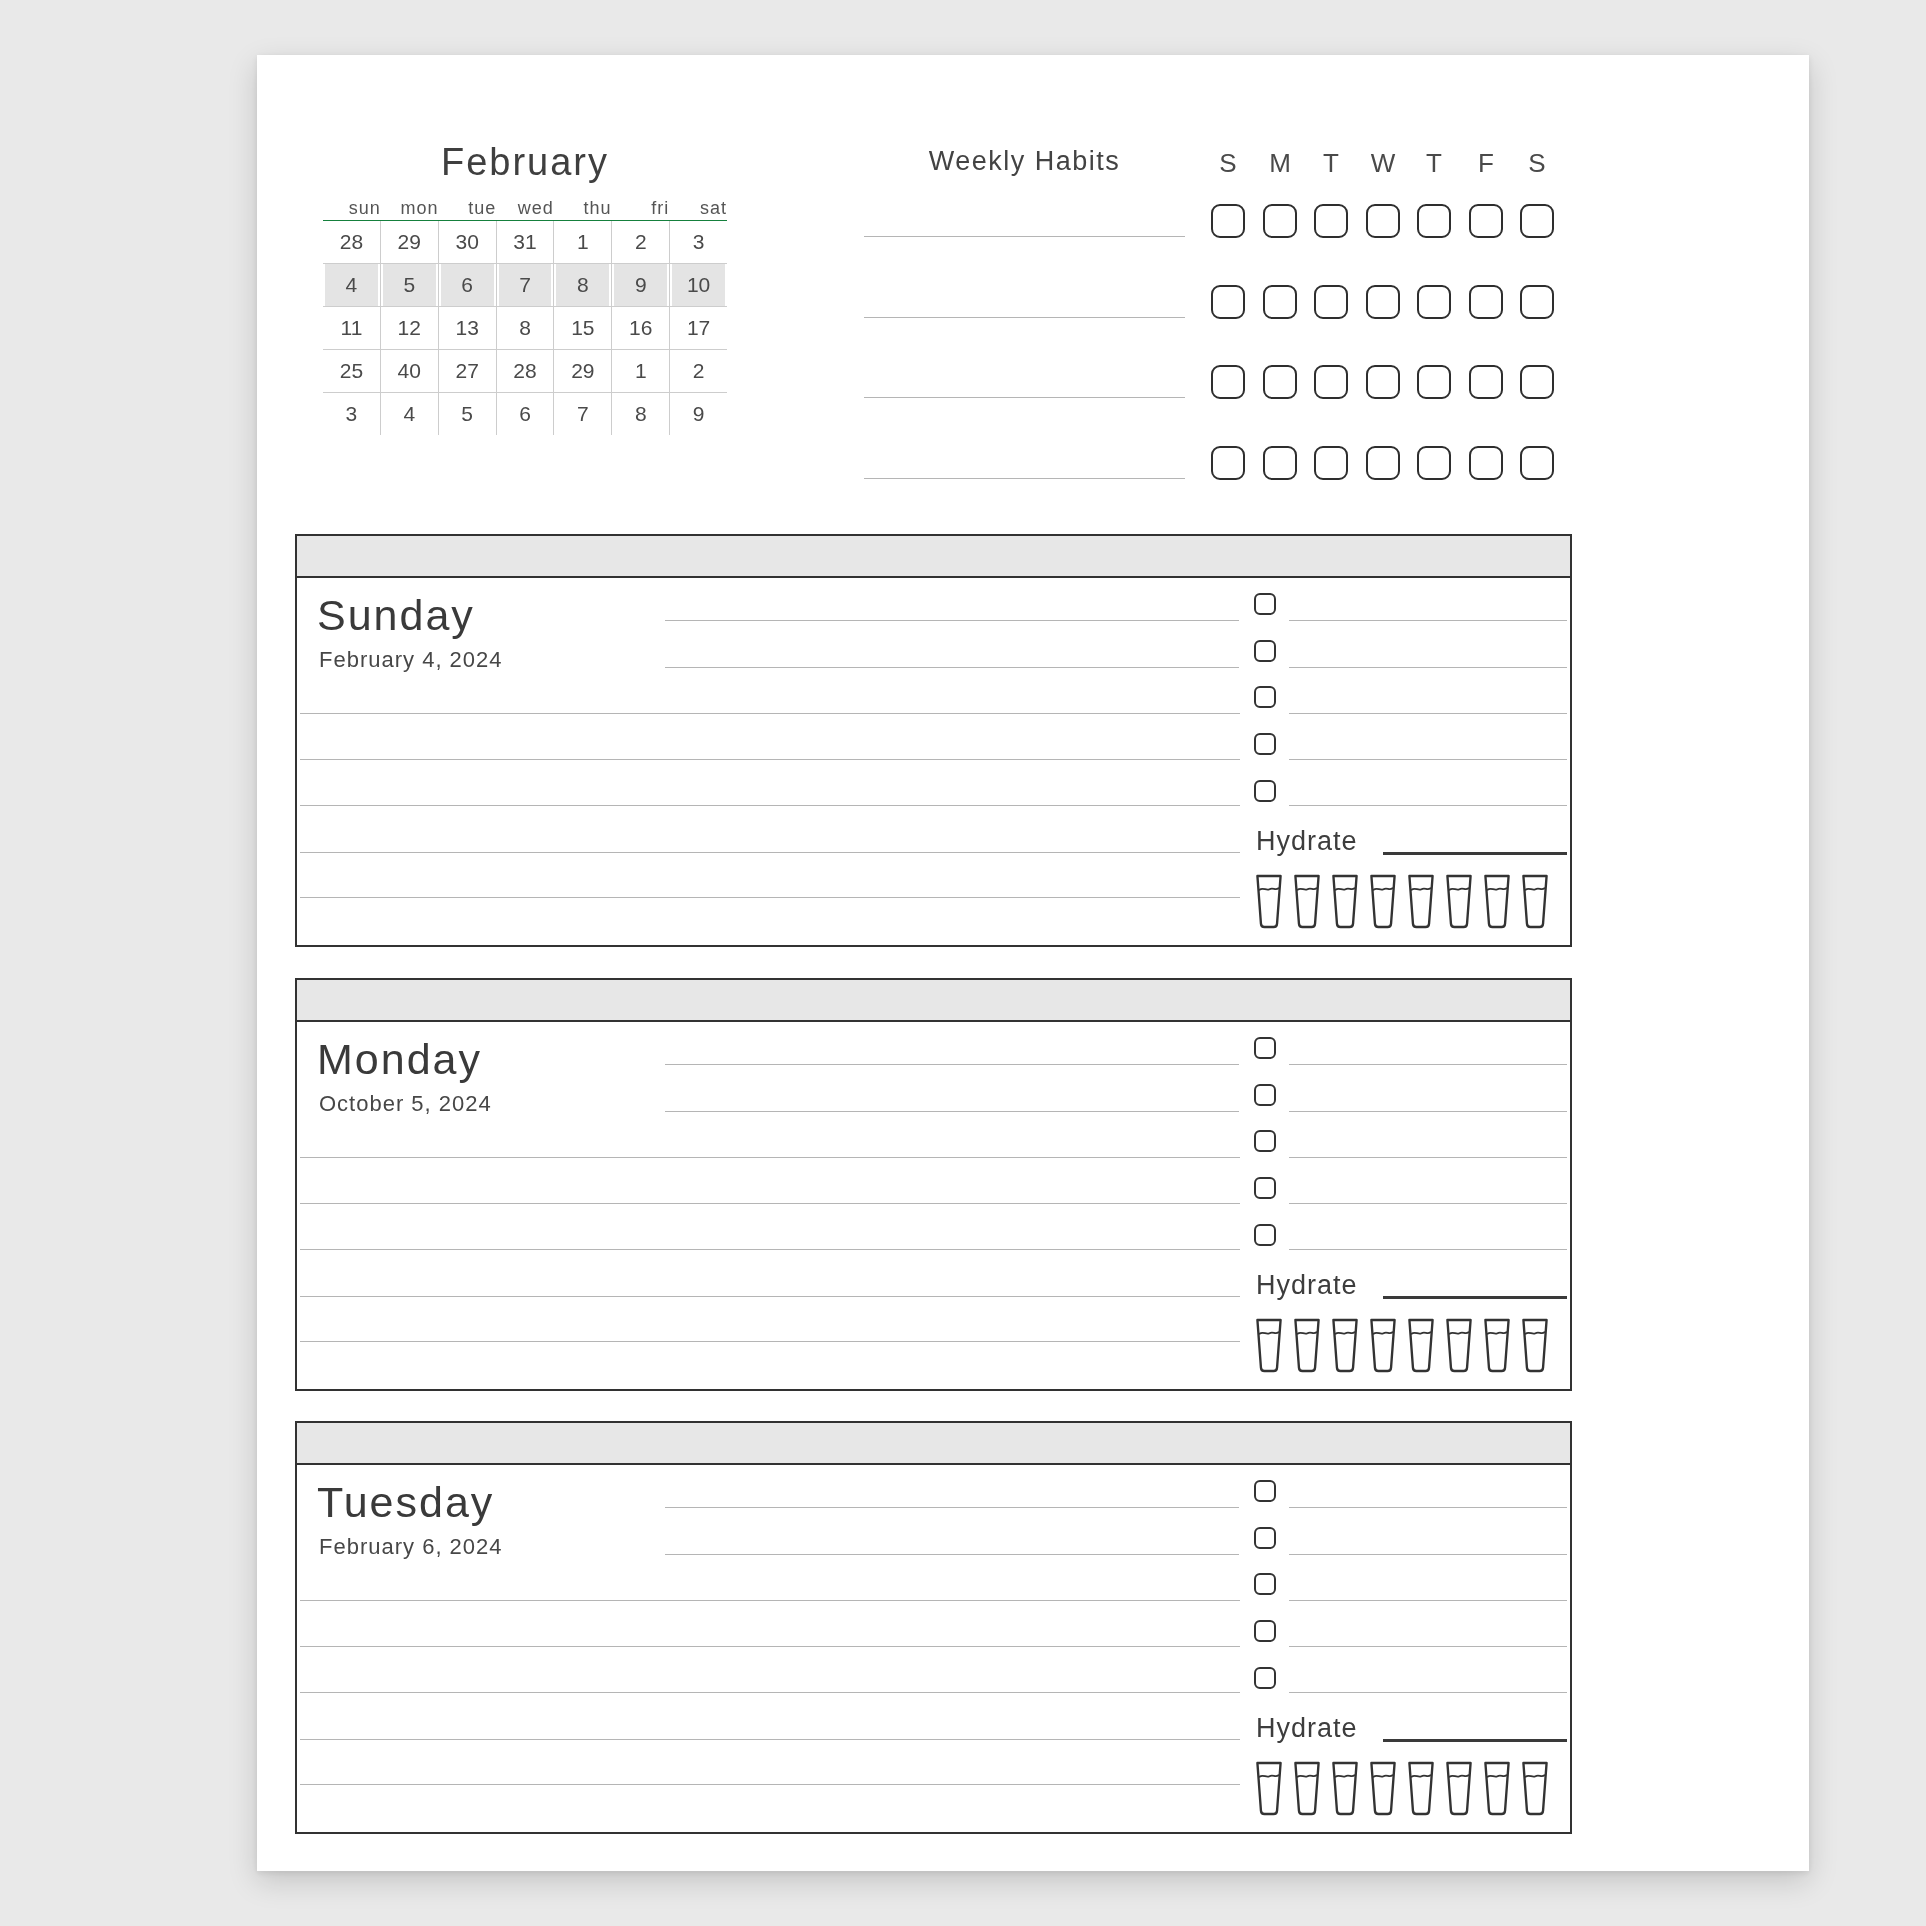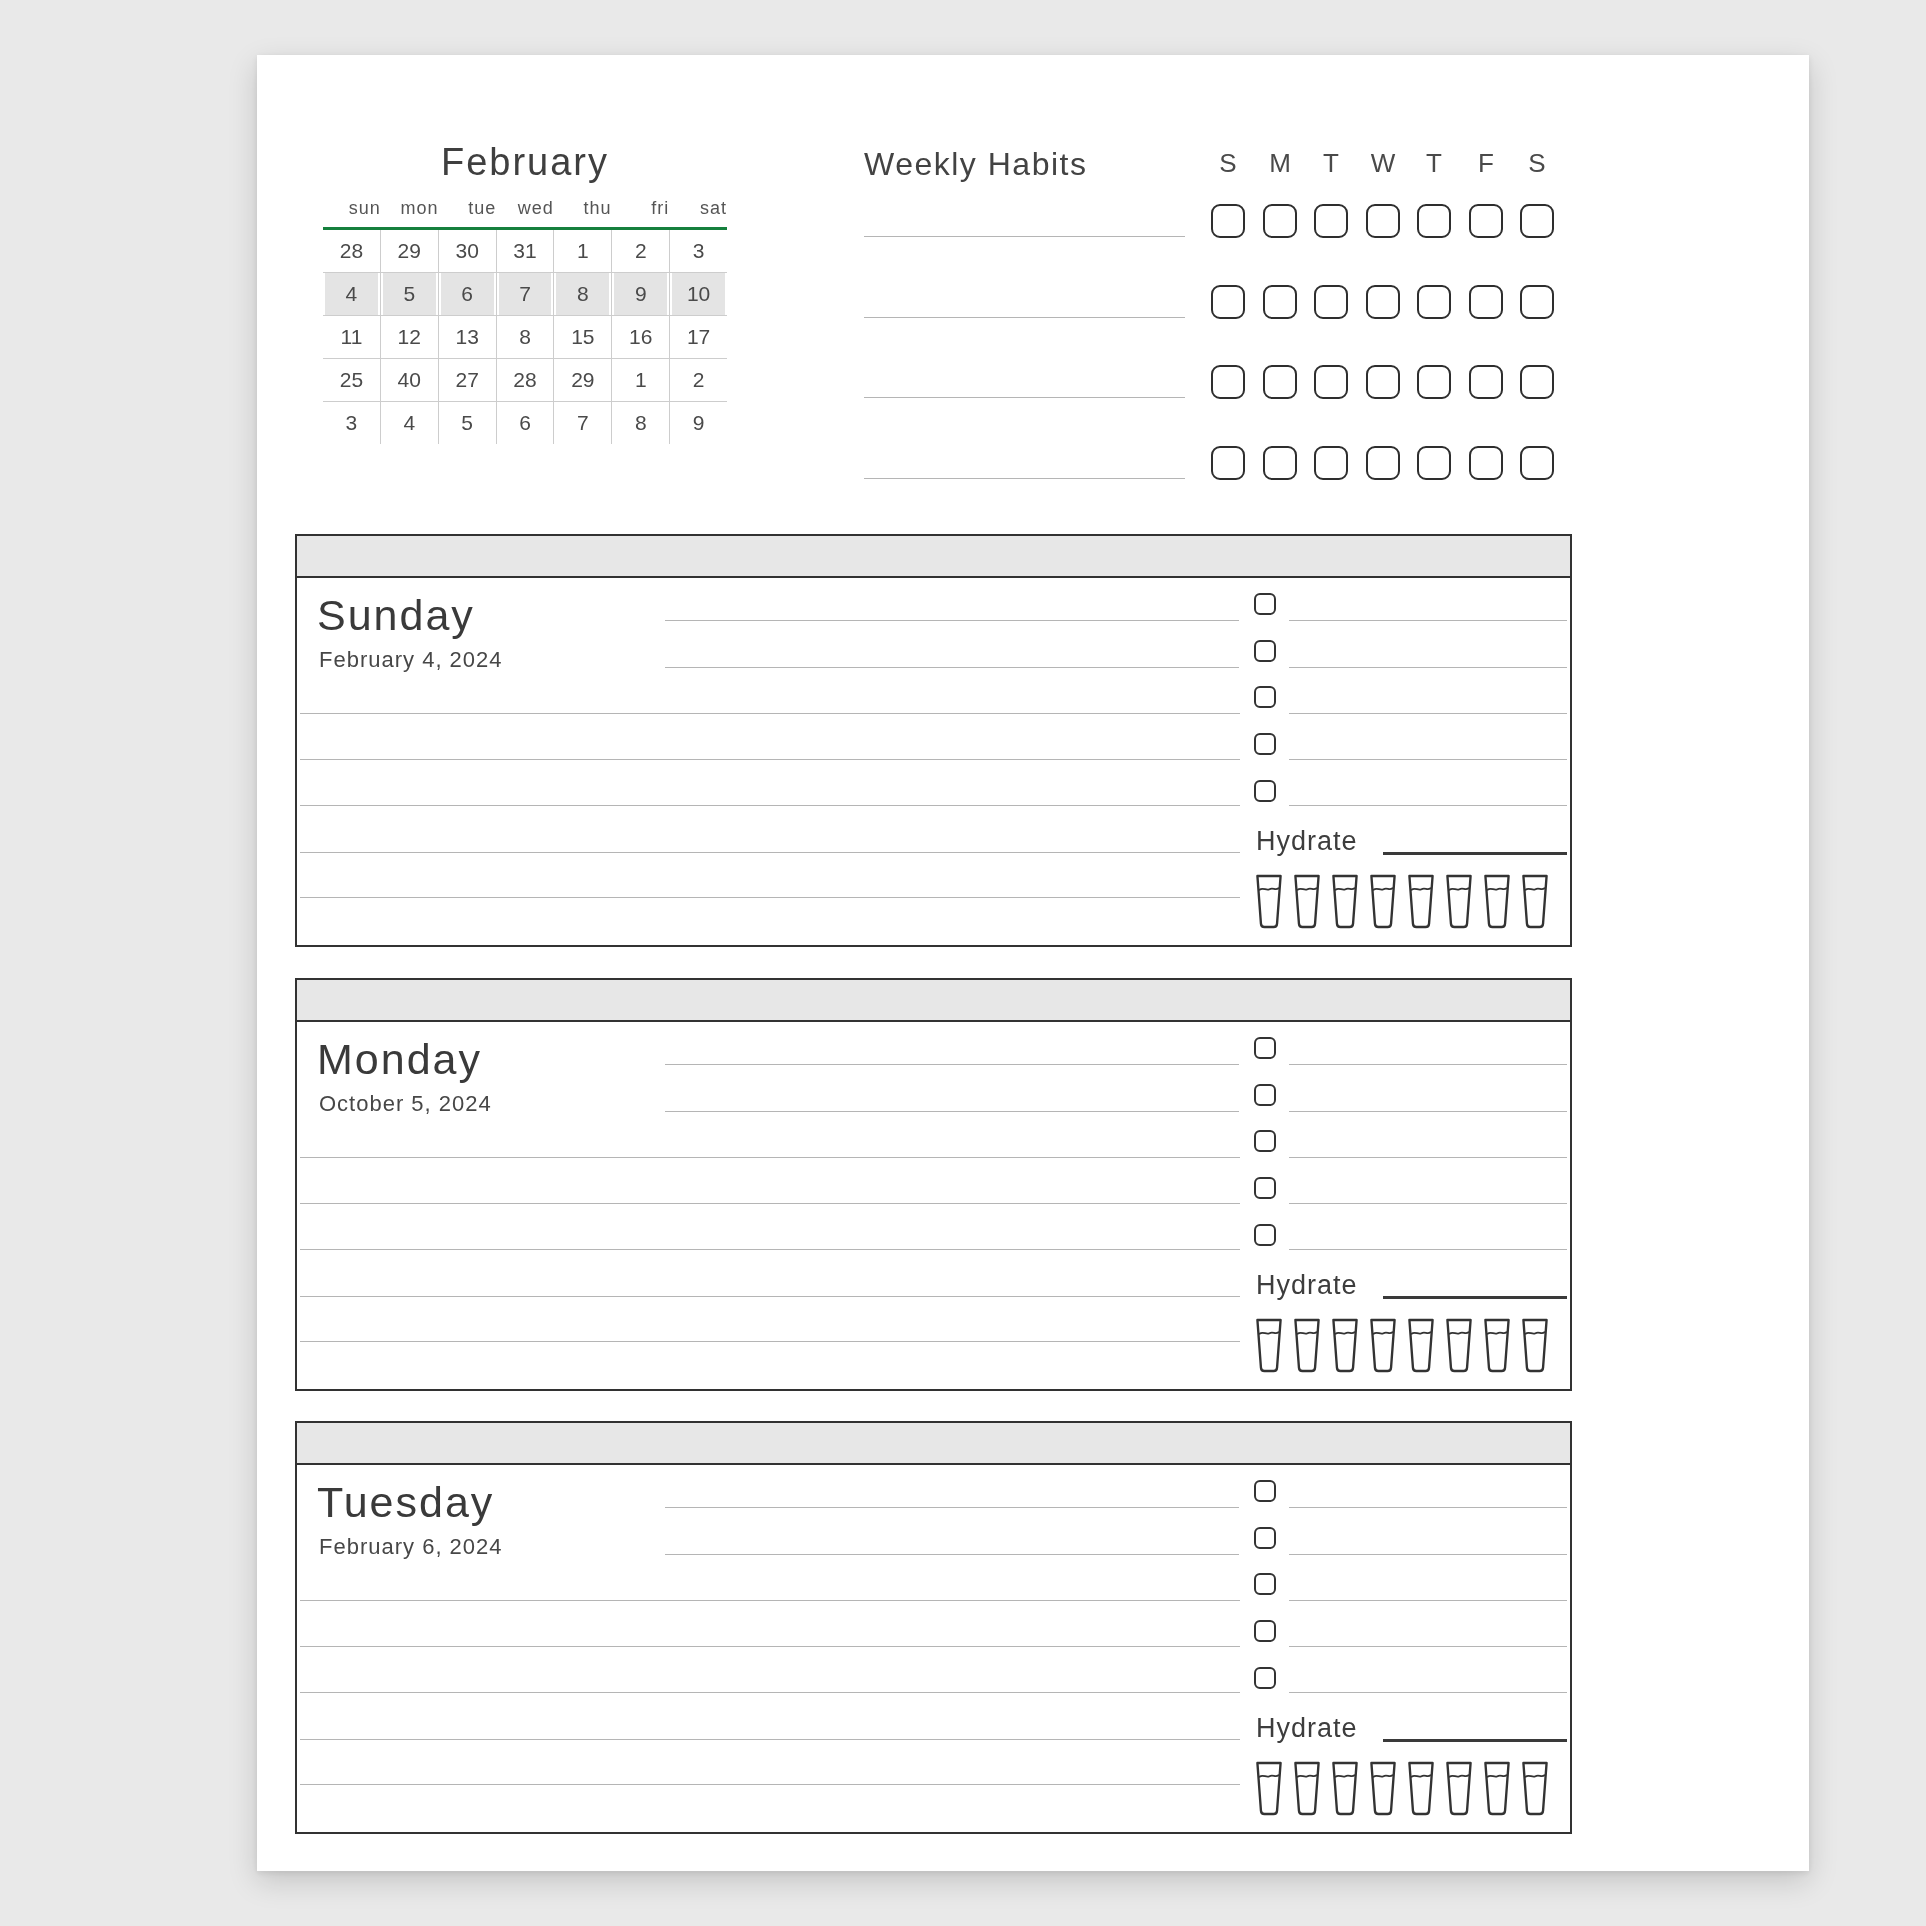--- a/index.html
+++ b/index.html
@@ -19,39 +19,39 @@
   .minical{position:absolute;left:66px;top:87px;width:404px;}
   .minical h1{
     margin:0;text-align:center;font-size:38px;font-weight:300;
     letter-spacing:2px;color:#3f3f3f;line-height:1.1;
   }
   .dow{display:flex;margin-top:13px;}
   .dow span{
     flex:1;text-align:right;font-size:18px;color:#555;
     font-weight:300;letter-spacing:1px;line-height:22px;
   }
-  .grid{margin-top:8px;border-top:3px solid #15803d;}
+  .grid{margin-top:1px;border-top:1px solid #15803d;}
   .cal-row{display:flex;height:42px;}
   .cal-row + .cal-row{border-top:1px solid var(--cal-line,#cdcdcd);}
   .cal-cell{
     flex:1;display:flex;align-items:center;justify-content:center;
     font-size:21px;color:#4a4a4a;font-weight:300;
     border-right:1px solid var(--cal-line,#cdcdcd);
   }
   .cal-cell:last-child{border-right:none;}
   .cal-row.hl .cal-cell{
     background:var(--cal-hl,#e4e4e4);
     background-clip:content-box;padding:0 2px;
   }
 
   
   .habits{position:absolute;left:607px;top:91px;width:693px;height:388px;}
   .habits h2{
-    position:absolute;left:0;top:0;width:321px;margin:0;
-    font-size:32px;font-weight:300;letter-spacing:1.5px;color:#434343;
+    position:absolute;left:0;top:0;width:321px;margin:0;text-align:center;
+    font-size:27px;font-weight:300;letter-spacing:1.5px;color:#434343;
   }
   .habit-letter{
     position:absolute;top:2px;width:34px;text-align:center;
     font-size:26px;font-weight:300;color:#4a4a4a;
   }
   .habit-line{
     position:absolute;left:0;width:321px;height:0;
     border-top:1.5px solid var(--rule,#b5b5b5);
   }
   .hcb{

